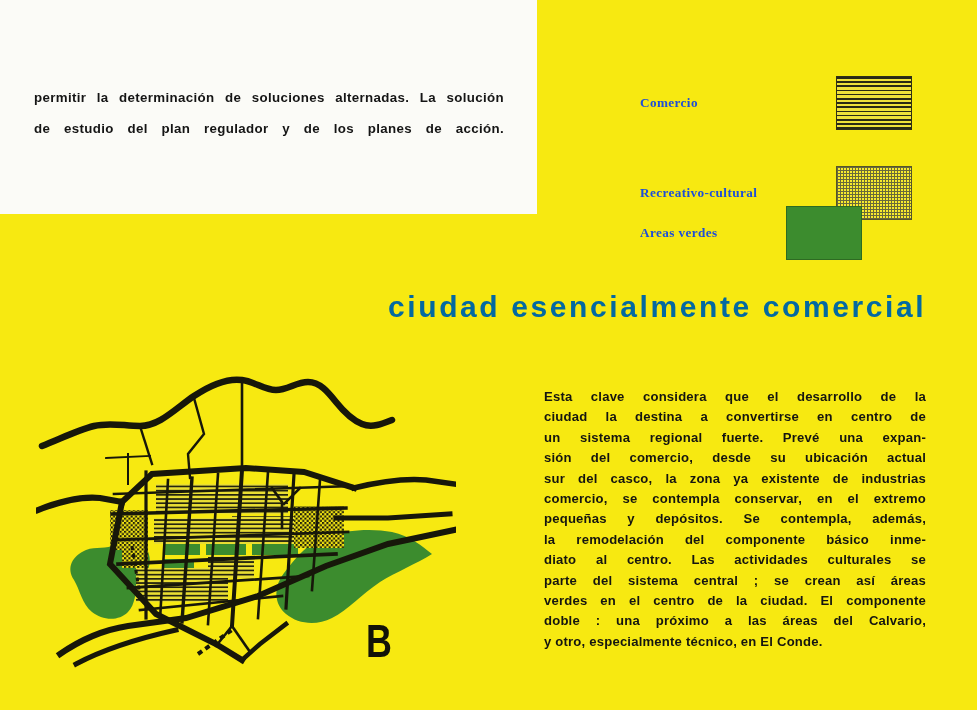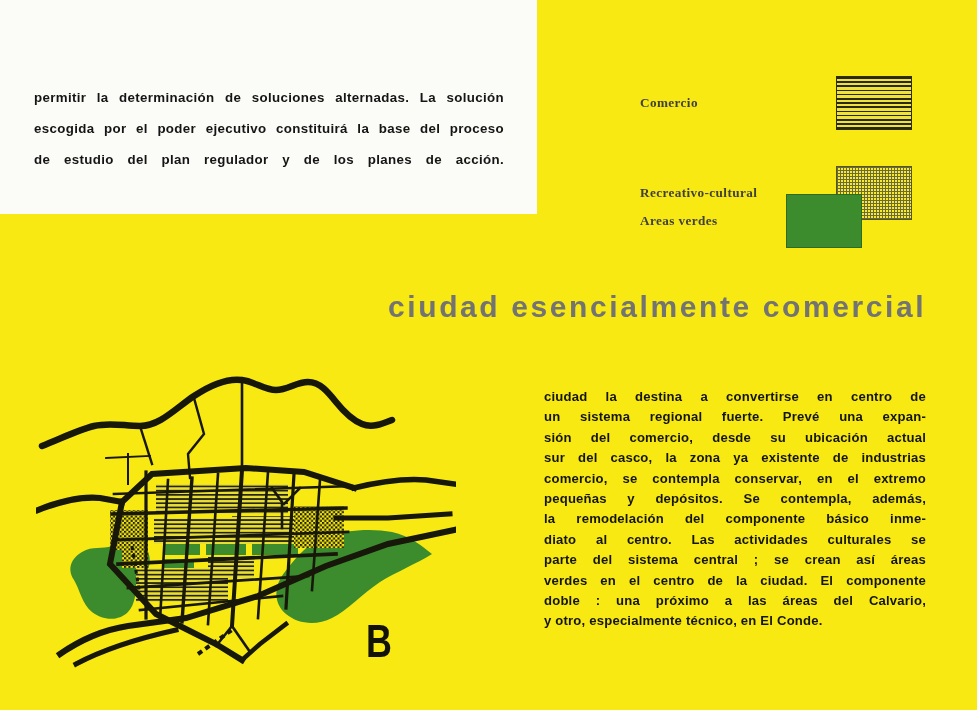--- a/index.html
+++ b/index.html
@@ -67,21 +67,21 @@
     height: 45px;
   }
   .legend-label {
     position: absolute;
     left: 0;
     top: 50%;
     transform: translateY(-50%);
     font-family: "Liberation Serif", serif;
     font-size: 13.2px;
     font-weight: 700;
-    color: #404040;
+    color: #1d4ed8;
     letter-spacing: 0.4px;
     white-space: nowrap;
   }
   .legend-swatch {
     position: absolute;
     width: 74px;
     height: 52px;
     top: -4px;
   }
   .sw-left  { left: 146px; }
@@ -117,21 +117,21 @@
   }
 
   
   #headline {
     position: absolute;
     left: 388px;
     top: 290px;
     font-family: "Liberation Sans", sans-serif;
     font-size: 30px;
     font-weight: 700;
-    color: #737373;
+    color: #0369a1;
     letter-spacing: 2.6px;
     white-space: nowrap;
   }
 
   
   #body-col {
     position: absolute;
     left: 544px;
     top: 387px;
     width: 382px;
@@ -175,39 +175,38 @@
   }
 </style>
 </head>
 <body>
 
 <div id="page">
 
   <div id="intro-panel">
     <div id="intro-text">
       <span class="intro-line stretch">permitir la determinación de soluciones alternadas. La solución</span>
-      <span class="intro-line stretch">escogida por el poder ejecutivo constituirá la base del proceso</span>
       <span class="intro-line stretch">de estudio del plan regulador y de los planes de acción.</span>
     </div>
   </div>
 
   <div id="legend">
 
     <div class="legend-row" style="top:18px;">
       <span class="legend-label">Comercio</span>
       <span class="legend-swatch sw-right fill-lines"></span>
     </div>
 
 
     <div class="legend-row" style="top:108px;">
       <span class="legend-label">Recreativo-cultural</span>
       <span class="legend-swatch sw-right fill-grid"></span>
     </div>
 
-    <div class="legend-row" style="top:136px;text-align:center;">
+    <div class="legend-row" style="top:148px;text-align:center;">
       <span class="legend-label">Areas verdes</span>
       <span class="legend-swatch sw-left fill-green"></span>
     </div>
 
   </div>
 
   <div id="headline">ciudad esencialmente comercial</div>
 
   <div id="map-figure">
     <svg id="map-svg" viewBox="0 0 420 320" xmlns="http://www.w3.org/2000/svg">
@@ -305,20 +304,21 @@
       <g>
         <path d="M162 286 L196 262" fill="none" stroke="#17170a" stroke-width="4" stroke-dasharray="5 4"></path>
         <path d="M96 178 L104 228" fill="none" stroke="#17170a" stroke-width="3" stroke-dasharray="4 4"></path>
       </g>
     </svg>
   </div>
 
   <div id="plate-letter">B</div>
 
   <div id="body-col">
+    <span class="body-line">Esta clave considera que el desarrollo de la</span>
     <span class="body-line">ciudad la destina a convertirse en centro de</span>
     <span class="body-line">un sistema regional fuerte. Prevé una expan-</span>
     <span class="body-line">sión del comercio, desde su ubicación actual</span>
     <span class="body-line">sur del casco, la zona ya existente de industrias</span>
     <span class="body-line">comercio, se contempla conservar, en el extremo</span>
     <span class="body-line">pequeñas y depósitos. Se contempla, además,</span>
     <span class="body-line">la remodelación del componente básico inme-</span>
     <span class="body-line">diato al centro. Las actividades culturales se</span>
     <span class="body-line">parte del sistema central ; se crean así áreas</span>
     <span class="body-line">verdes en el centro de la ciudad. El componente</span>

